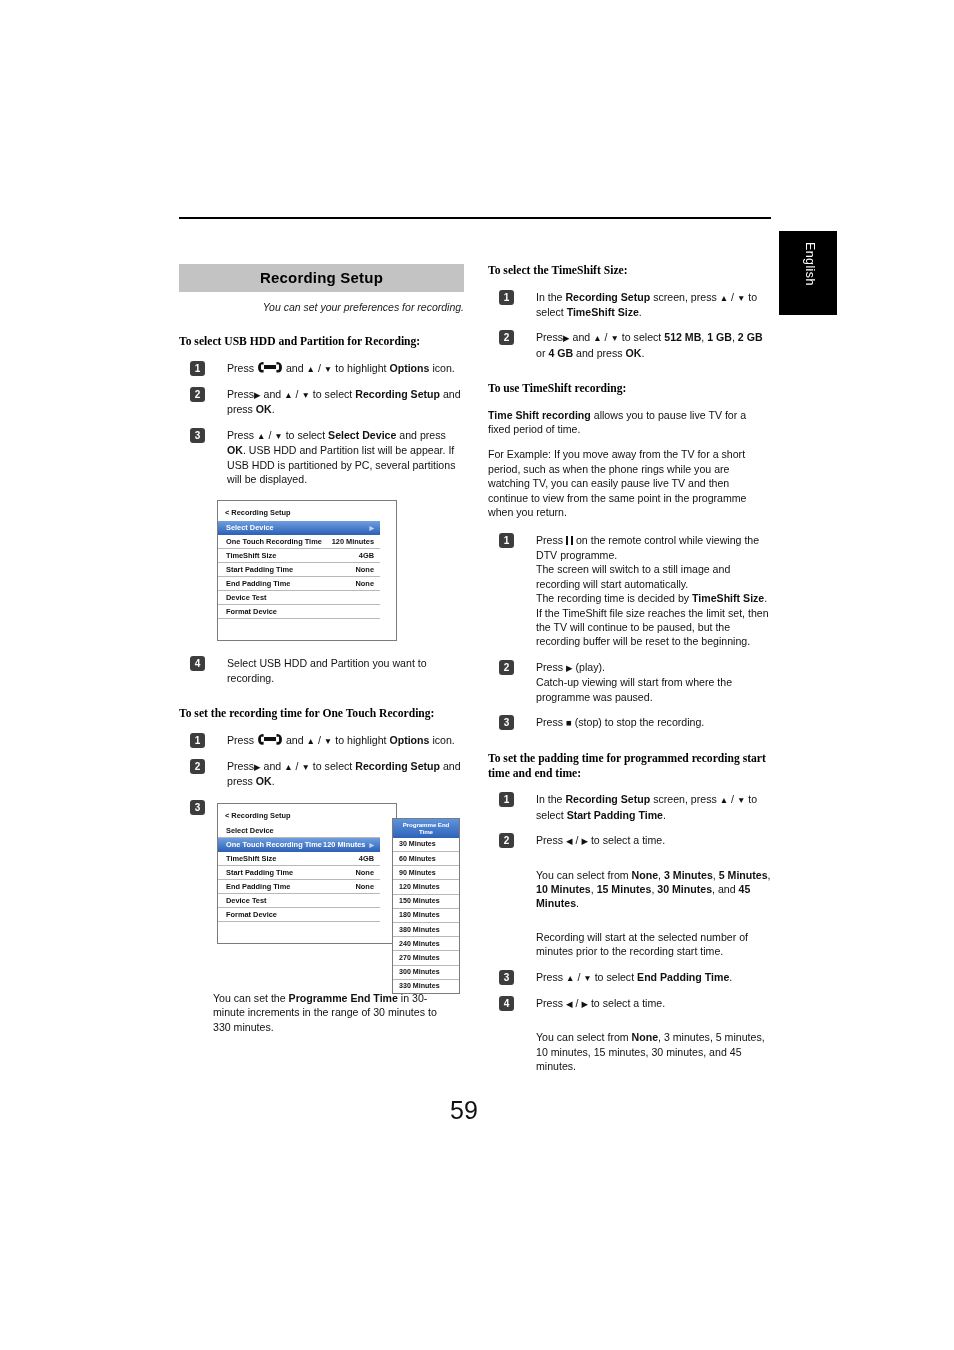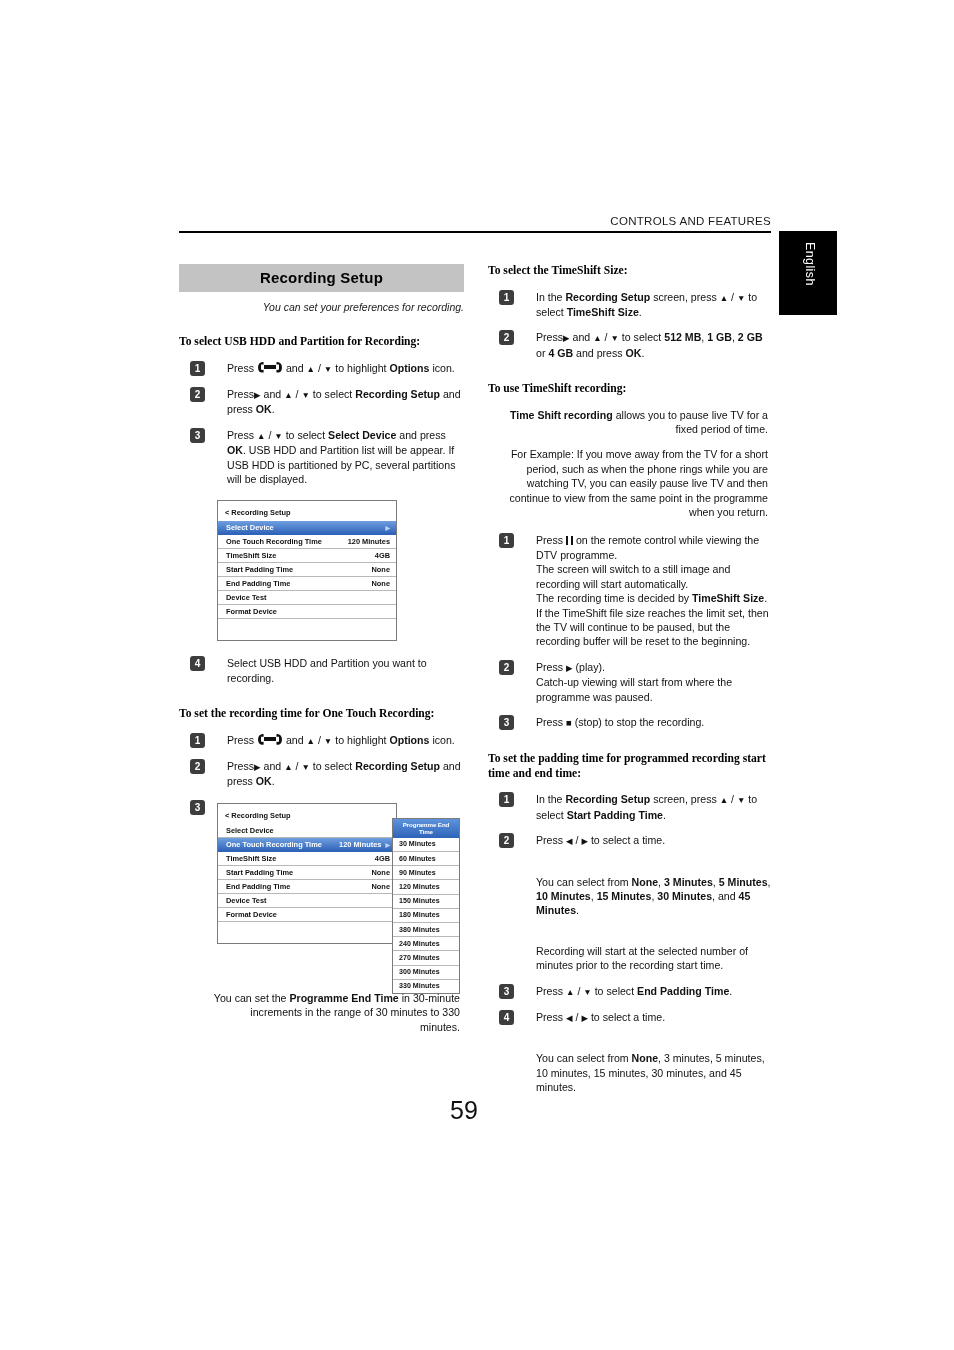--- a/index.html
+++ b/index.html
@@ -121,27 +121,26 @@
     height: 15px;
     background: #3d3d3d;
     border-radius: 3px;
     color: #ffffff;
     font-size: 10px;
     font-weight: bold;
     text-align: center;
     line-height: 15px;
   }
   .step p { margin: 0; }
-  .step p + p { margin-top: 26px; }
+  .step p + p { margin-top: 19px; }
   .body-p {
     font-size: 10.6px;
     line-height: 14.4px;
-    margin: 11px 4px 0 0;
-    color: #111;
-    text-align: right;
+    margin: 11px 16px 0 0;
+    color: #111;
   }
   b { font-weight: bold; }
 
   
   .tri-up:before { content: "\25B2"; font-size: 8.5px; }
   .tri-dn:before { content: "\25BC"; font-size: 8.5px; }
   .tri-rt:before { content: "\25B6"; font-size: 8.5px; }
   .tri-lf:before { content: "\25C0"; font-size: 8.5px; }
   .sq-stop:before { content: "\25A0"; font-size: 9.5px; }
   .pause-glyph {
@@ -190,21 +189,21 @@
   
   .tvshot {
     position: relative;
     margin-top: 13px;
     background: #ffffff;
   }
   .menu-box {
     border: 1px solid #7b7b7b;
     background: #ffffff;
     width: 180px;
-    padding: 4px 0 4px 0;
+    padding: 4px 16px 4px 0;
   }
   .menu-title {
     font-size: 7.4px;
     font-weight: bold;
     color: #111;
     padding: 3px 0 4px 7px;
   }
   .menu-row {
     display: flex;
     align-items: center;
@@ -262,21 +261,20 @@
     font-size: 25px;
     color: #111;
   }
 </style>
 </head>
 <body>
 
 <div class="page">
 
   <div class="header-wrap">
-    <div class="header-title">CONTROLS AND FEATURES</div>
     <div class="header-rule"></div>
   </div>
 
   <div class="lang-tab">
     <span>English</span>
   </div>
 
   <div class="col-left">
 
     <div class="banner">

